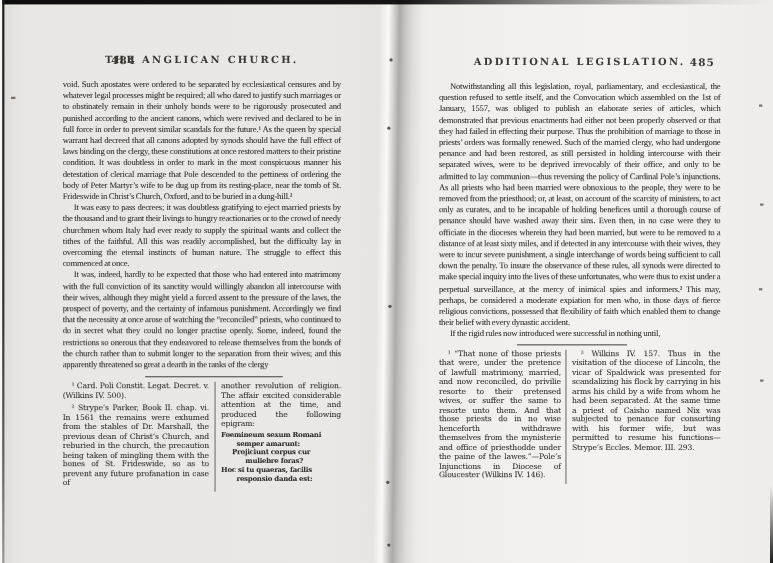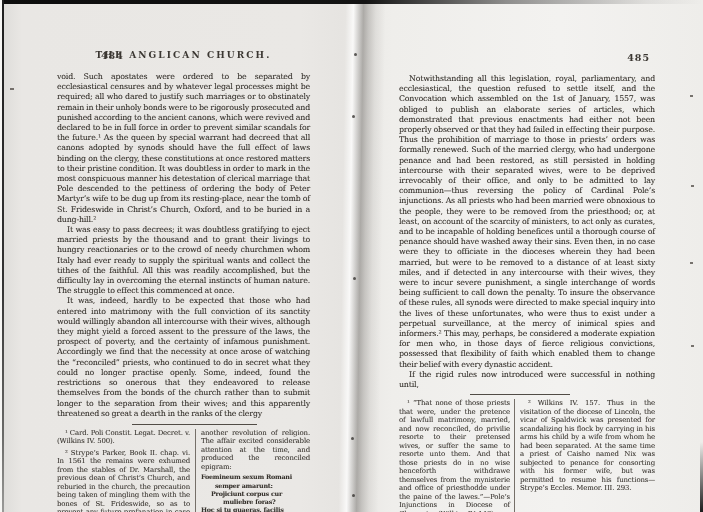--- a/index.html
+++ b/index.html
@@ -27,21 +27,21 @@
   .pagecol.right{left:399px;top:52px;width:256px;}
 
   .running-head{position:relative;text-align:center;font-size:9px;font-weight:bold;
     letter-spacing:2.1px;white-space:nowrap;color:#3b3732;height:12px;}
   .pagenum{position:absolute;top:0;font-size:9.5px;font-weight:bold;letter-spacing:1px;}
   .pagenum.pn-left{left:44px;}
   .pagenum.pn-right{right:5px;text-align:right;}
 
   .body{margin-top:10px;text-align:justify;font-size:7.8px;line-height:10.2px;
     letter-spacing:-.15px;word-spacing:-.3px;
-    text-shadow:.2px .2px .3px rgba(60,54,48,.30);}
+    text-shadow:.2px .2px .3px rgba(60,54,48,.30);font-family:Liberation Serif, serif;}
   .body p{margin:0;text-indent:10px;}
   .body p.cont{text-indent:0;}
 
   .fnrule{height:1px;background:#514c46;}
   .fnrule.rl{width:125px;margin:5px 0 4px 75px;}
   .fnrule.rr{width:100px;margin:4px 0 4px 71px;}
 
   .footnotes{display:flex;font-size:6.9px;line-height:8.5px;letter-spacing:-.1px;
     text-align:justify;text-shadow:.2px .2px .3px rgba(60,54,48,.25);}
   .fncol{min-width:0;}
@@ -87,33 +87,34 @@
       <p>It was easy to pass decrees; it was doubtless gratifying to eject married priests by the thousand and to grant their livings to hungry reactionaries or to the crowd of needy churchmen whom Italy had ever ready to supply the spiritual wants and collect the tithes of the faithful.  All this was readily accomplished, but the difficulty lay in overcoming the eternal instincts of human nature.  The struggle to effect this commenced at once.</p>
       <p>It was, indeed, hardly to be expected that those who had entered into matrimony with the full conviction of its sanctity would willingly abandon all intercourse with their wives, although they might yield a forced assent to the pressure of the laws, the prospect of poverty, and the certainty of infamous punishment.  Accordingly we find that the necessity at once arose of watching the “reconciled” priests, who continued to do in secret what they could no longer practise openly.  Some, indeed, found the restrictions so onerous that they endeavored to release themselves from the bonds of the church rather than to submit longer to the separation from their wives; and this apparently threatened so great a dearth in the ranks of the clergy</p>
     </div>
     <div class="fnrule rl"></div>
     <div class="footnotes">
       <div class="fncol c1l">
         <div class="fn">¹ Card. Poli Constit. Legat. Decret. v. (Wilkins IV. 500).</div>
         <div class="fn">² Strype’s Parker, Book II. chap. vi. In 1561 the remains were exhumed from the stables of Dr. Marshall, the previous dean of Christ’s Church, and reburied in the church, the precaution being taken of mingling them with the bones of St. Frideswide, so as to prevent any future profanation in case of</div>
       </div>
       <div class="fncol c2">
-        <div class="fn noind">another revolution of religion.  The affair excited considerable attention at the time, and produced the reconciled epigram:</div>
+        <div class="fn noind">another revolution of religion.  The affair excited considerable attention at the time, and produced the following epigram:</div>
         <div class="epigram">
           <div class="ep">Foemineum sexum Romani semper amarunt:</div>
           <div class="ep ind">Projiciunt corpus cur muliebre foras?</div>
           <div class="ep">Hoc si tu quaeras, facilis responsio danda est:</div>
 
         </div>
       </div>
     </div>
   </div>
 
   <div class="pagecol right">
     <div class="running-head">
+      <span>ADDITIONAL LEGISLATION.</span>
       <span class="pagenum pn-right">485</span>
     </div>
     <div class="body">
       <p>Notwithstanding all this legislation, royal, parliamentary, and ecclesiastical, the question refused to settle itself, and the Convocation which assembled on the 1st of January, 1557, was obliged to publish an elaborate series of articles, which demonstrated that previous enactments had either not been properly observed or that they had failed in effecting their purpose.  Thus the prohibition of marriage to those in priests’ orders was formally renewed.  Such of the married clergy, who had undergone penance and had been restored, as still persisted in holding intercourse with their separated wives, were to be deprived irrevocably of their office, and only to be admitted to lay communion—thus reversing the policy of Cardinal Pole’s injunctions.  As all priests who had been married were obnoxious to the people, they were to be removed from the priesthood; or, at least, on account of the scarcity of ministers, to act only as curates, and to be incapable of holding benefices until a thorough course of penance should have washed away their sins.  Even then, in no case were they to officiate in the dioceses wherein they had been married, but were to be removed to a distance of at least sixty miles, and if detected in any intercourse with their wives, they were to incur severe punishment, a single interchange of words being sufficient to call down the penalty.  To insure the observance of these rules, all synods were directed to make special inquiry into the lives of these unfortunates, who were thus to exist under a perpetual surveillance, at the mercy of inimical spies and informers.²  This may, perhaps, be considered a moderate expiation for men who, in those days of fierce religious convictions, possessed that flexibility of faith which enabled them to change their belief with every dynastic accident.</p>
       <p>If the rigid rules now introduced were successful in nothing until,</p>
     </div>
     <div class="fnrule rr"></div>
     <div class="footnotes">
       <div class="fncol c1r">
         <div class="fn">¹ “That none of those priests that were, under the pretence of lawfull matrimony, married, and now reconciled, do privilie resorte to their pretensed wives, or suffer the same to resorte unto them.  And that those priests do in no wise henceforth withdrawe themselves from the mynisterie and office of priesthodde under the paine of the lawes.”—Pole’s Injunctions in Diocese of Gloucester (Wilkins IV. 146).</div>

